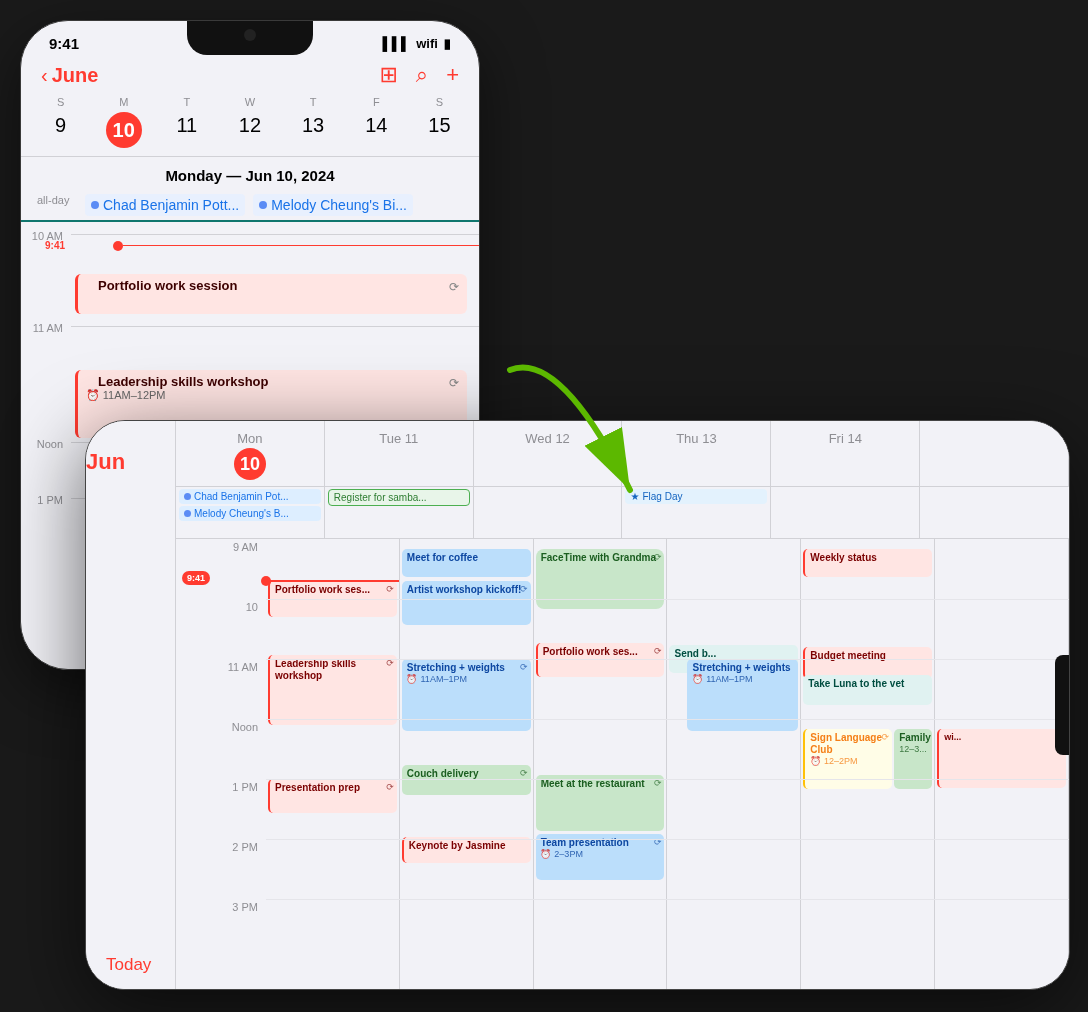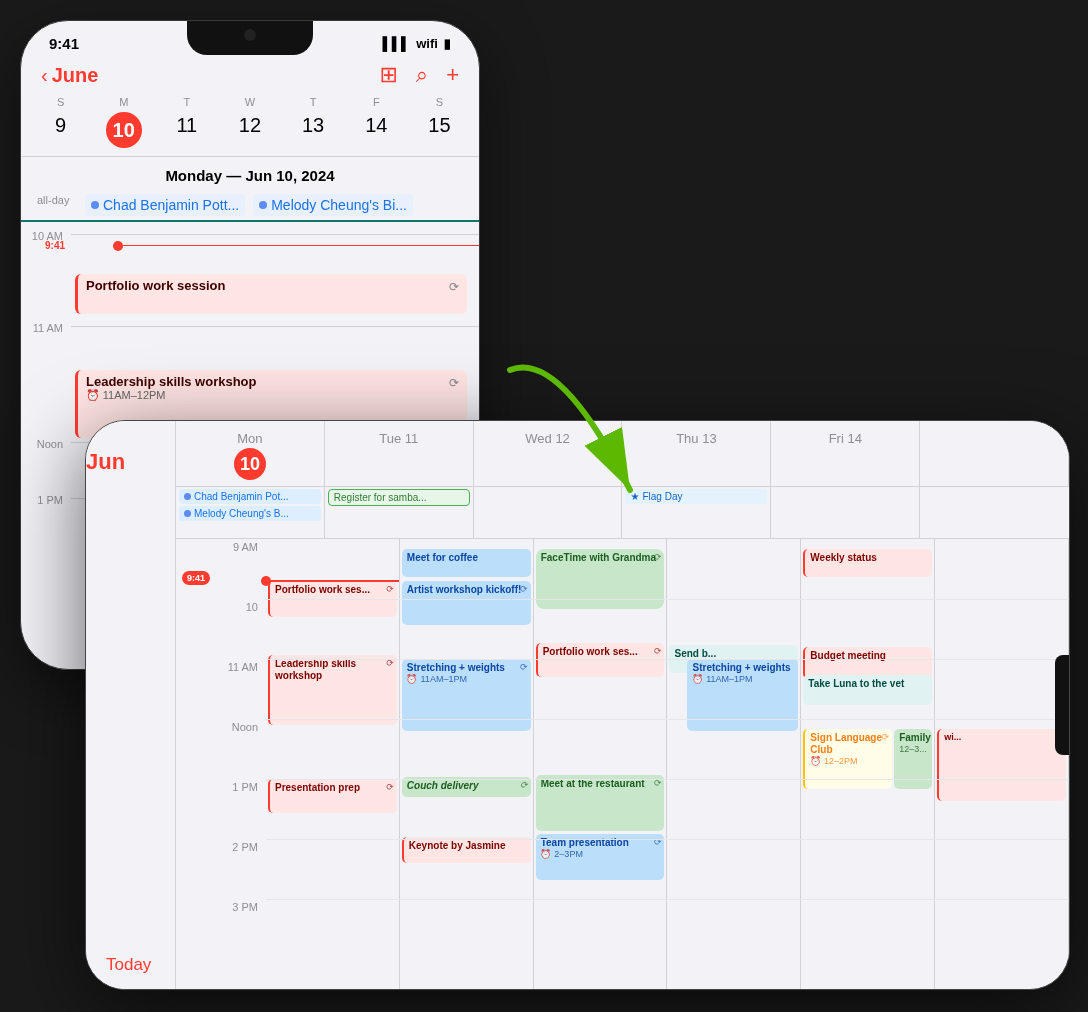--- a/index.html
+++ b/index.html
@@ -186,21 +186,21 @@
       left: 54px;
       right: 12px;
       border-radius: 6px;
       padding: 4px 8px;
       font-size: 12px;
     }
     .p1-event-red {
       background: #ffe5e3;
       border-left: 3px solid #ff3b30;
     }
-    .p1-event-title { font-weight: 600; color: #3d0000; font-size: 13px; }
+    .p1-event-title { font-weight: 600; color: #3d0000; font-size: 13px; margin-left: 12px; }
     .p1-event-time { color: #666; font-size: 11px; }
     .p1-event-icon { position: absolute; right: 8px; top: 6px; color: #888; font-size: 12px; }
 
     
     .phone2 {
       position: absolute;
       top: 420px;
       left: 85px;
       width: 985px;
       height: 570px;
@@ -623,21 +623,21 @@
             </div>
             <div class="p2-event ev-blue" style="top:42px;height:44px;">
               <div class="p2-event-title">Artist workshop kickoff!</div>
               <span class="p2-event-icon">⟳</span>
             </div>
             <div class="p2-event ev-blue" style="top:120px;height:72px;">
               <div class="p2-event-title">Stretching + weights</div>
               <div class="p2-event-time">⏰ 11AM–1PM</div>
               <span class="p2-event-icon">⟳</span>
             </div>
-            <div class="p2-event ev-green" style="top:238px;height:20px;font-style:italic;">
+            <div class="p2-event ev-green" style="top:226px;height:30px;">
               <div class="p2-event-title">Couch delivery</div>
               <span class="p2-event-icon">⟳</span>
             </div>
             <div class="p2-event ev-red" style="top:298px;height:26px;">
               <div class="p2-event-title">Keynote by Jasmine</div>
             </div>
           </div>
 
           <div class="p2-col" style="position:relative;">
             <div class="p2-event ev-green" style="top:10px;height:60px;border-radius:8px;">
@@ -685,21 +685,21 @@
               <span class="p2-event-icon">⟳</span>
             </div>
             <div class="p2-event ev-green" style="top:190px;height:60px;left:auto;right:2px;width:38px;">
               <div class="p2-event-title">Family</div>
               <div class="p2-event-time">12–3...</div>
             </div>
           </div>
 
           <div class="p2-col" style="position:relative;">
 
-            <div class="p2-event ev-red" style="top:190px;height:72px;left:2px;right:2px;font-size:9px;">
+            <div class="p2-event ev-red" style="top:190px;height:59px;left:2px;right:2px;font-size:9px;">
               <div class="p2-event-title">wi...</div>
             </div>
           </div>
 
         </div>
       </div>
     </div>
   </div>
 
   <button class="p2-today-btn">Today</button>

